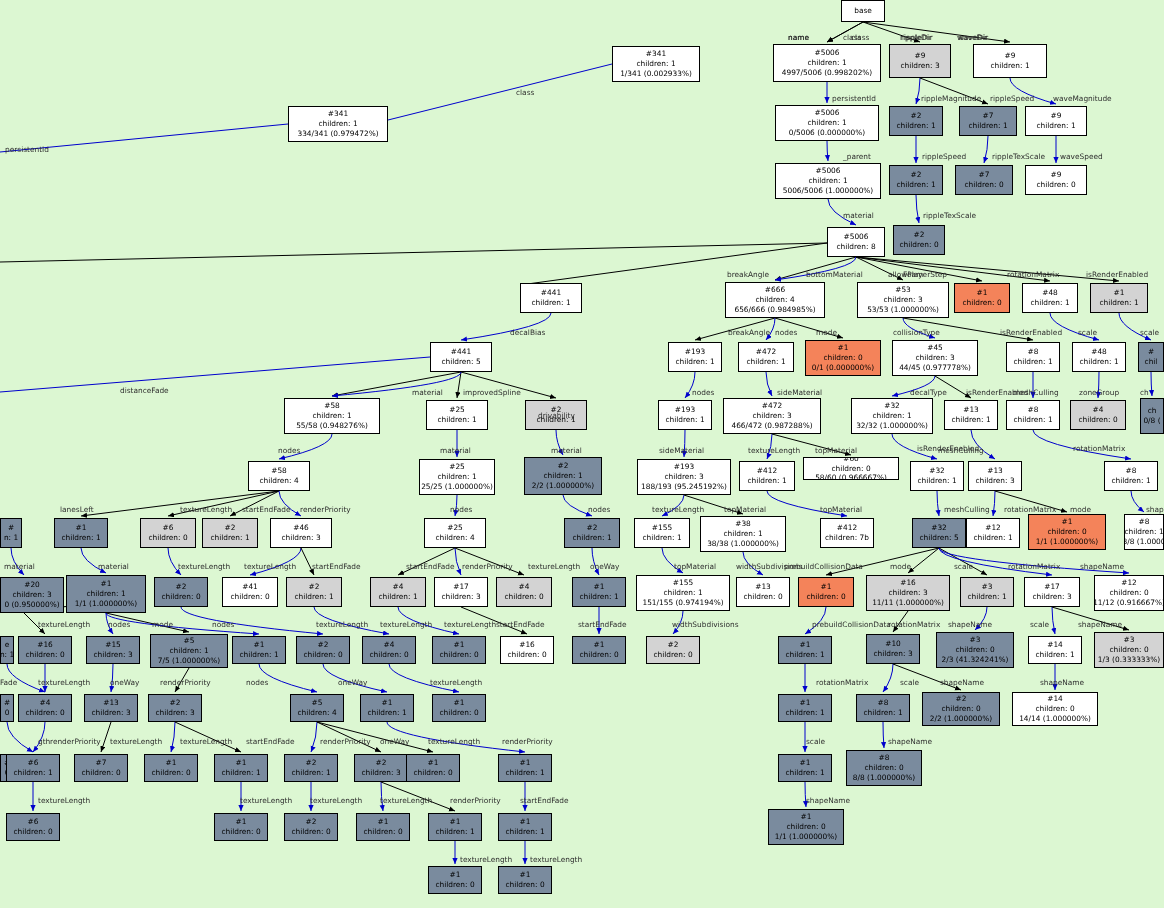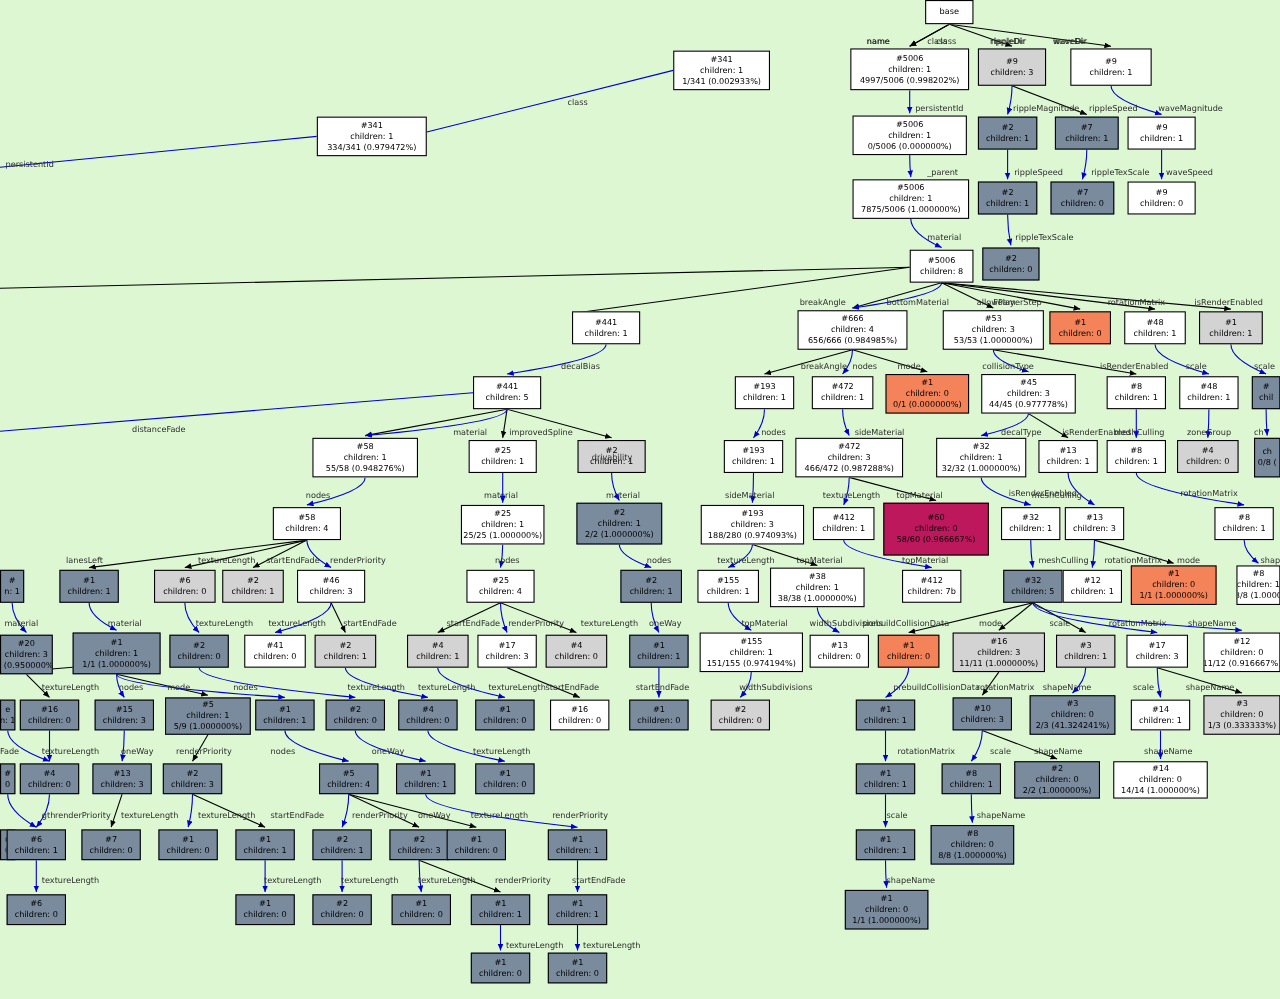--- a/index.html
+++ b/index.html
@@ -220,21 +220,21 @@
         <span class="l">#7</span>
         <span class="l">children: 1</span>
       </div>
       <div class="node" style="left: 1025px; top: 106px; width: 62px; height: 30px; background: rgb(255, 255, 255);">
         <span class="l">#9</span>
         <span class="l">children: 1</span>
       </div>
       <div class="node" style="left: 775px; top: 163px; width: 106px; height: 36px; background: rgb(255, 255, 255);">
         <span class="l">#5006</span>
         <span class="l">children: 1</span>
-        <span class="l">7875/5006 (1.000000%)</span>
+        <span class="l">5006/5006 (1.000000%)</span>
       </div>
       <div class="node" style="left: 889px; top: 165px; width: 54px; height: 30px; background: rgb(122, 139, 158);">
         <span class="l">#2</span>
         <span class="l">children: 1</span>
       </div>
       <div class="node" style="left: 955px; top: 165px; width: 58px; height: 30px; background: rgb(122, 139, 158);">
         <span class="l">#7</span>
         <span class="l">children: 0</span>
       </div>
       <div class="node" style="left: 1025px; top: 165px; width: 62px; height: 30px; background: rgb(255, 255, 255);">
@@ -362,27 +362,27 @@
         <span class="l">25/25 (1.000000%)</span>
       </div>
       <div class="node" style="left: 524px; top: 457px; width: 78px; height: 38px; background: rgb(122, 139, 158);">
         <span class="l">#2</span>
         <span class="l">children: 1</span>
         <span class="l">2/2 (1.000000%)</span>
       </div>
       <div class="node" style="left: 637px; top: 459px; width: 94px; height: 36px; background: rgb(255, 255, 255);">
         <span class="l">#193</span>
         <span class="l">children: 3</span>
-        <span class="l">188/280 (0.974093%)</span>
+        <span class="l">188/193 (95.245192%)</span>
       </div>
       <div class="node" style="left: 739px; top: 461px; width: 56px; height: 30px; background: rgb(255, 255, 255);">
         <span class="l">#412</span>
         <span class="l">children: 1</span>
       </div>
-      <div class="node" style="left: 803px; top: 457px; width: 96px; height: 48px; background: #be185d;">
+      <div class="node" style="left: 803px; top: 457px; width: 96px; height: 23px; background: #ffffff;">
         <span class="l">#60</span>
         <span class="l">children: 0</span>
         <span class="l">58/60 (0.966667%)</span>
       </div>
       <div class="node" style="left: 910px; top: 461px; width: 54px; height: 30px; background: rgb(255, 255, 255);">
         <span class="l">#32</span>
         <span class="l">children: 1</span>
       </div>
       <div class="node" style="left: 968px; top: 461px; width: 54px; height: 30px; background: rgb(255, 255, 255);">
         <span class="l">#13</span>
@@ -444,21 +444,21 @@
       <div class="node" style="left: 1028px; top: 514px; width: 78px; height: 36px; background: rgb(244, 131, 90);">
         <span class="l">#1</span>
         <span class="l">children: 0</span>
         <span class="l">1/1 (1.000000%)</span>
       </div>
       <div class="node" style="left: 1124px; top: 514px; width: 40px; height: 36px; background: rgb(255, 255, 255);">
         <span class="l">#8</span>
         <span class="l">children: 1</span>
         <span class="l">8/8 (1.0000</span>
       </div>
-      <div class="node" style="left: 0px; top: 577px; width: 48px; height: 36px; background: rgb(122, 139, 158);">
+      <div class="node" style="left: 0px; top: 577px; width: 64px; height: 36px; background: rgb(122, 139, 158);">
         <span class="l">#20</span>
         <span class="l">children: 3</span>
         <span class="l">0 (0.950000%)</span>
       </div>
       <div class="node" style="left: 66px; top: 575px; width: 80px; height: 38px; background: rgb(122, 139, 158);">
         <span class="l">#1</span>
         <span class="l">children: 1</span>
         <span class="l">1/1 (1.000000%)</span>
       </div>
       <div class="node" style="left: 154px; top: 577px; width: 54px; height: 30px; background: rgb(122, 139, 158);">
@@ -528,21 +528,21 @@
         <span class="l">#16</span>
         <span class="l">children: 0</span>
       </div>
       <div class="node" style="left: 86px; top: 636px; width: 54px; height: 28px; background: rgb(122, 139, 158);">
         <span class="l">#15</span>
         <span class="l">children: 3</span>
       </div>
       <div class="node" style="left: 150px; top: 634px; width: 78px; height: 34px; background: rgb(122, 139, 158);">
         <span class="l">#5</span>
         <span class="l">children: 1</span>
-        <span class="l">5/9 (1.000000%)</span>
+        <span class="l">7/5 (1.000000%)</span>
       </div>
       <div class="node" style="left: 232px; top: 636px; width: 54px; height: 28px; background: rgb(122, 139, 158);">
         <span class="l">#1</span>
         <span class="l">children: 1</span>
       </div>
       <div class="node" style="left: 296px; top: 636px; width: 54px; height: 28px; background: rgb(122, 139, 158);">
         <span class="l">#2</span>
         <span class="l">children: 0</span>
       </div>
       <div class="node" style="left: 362px; top: 636px; width: 54px; height: 28px; background: rgb(122, 139, 158);">

